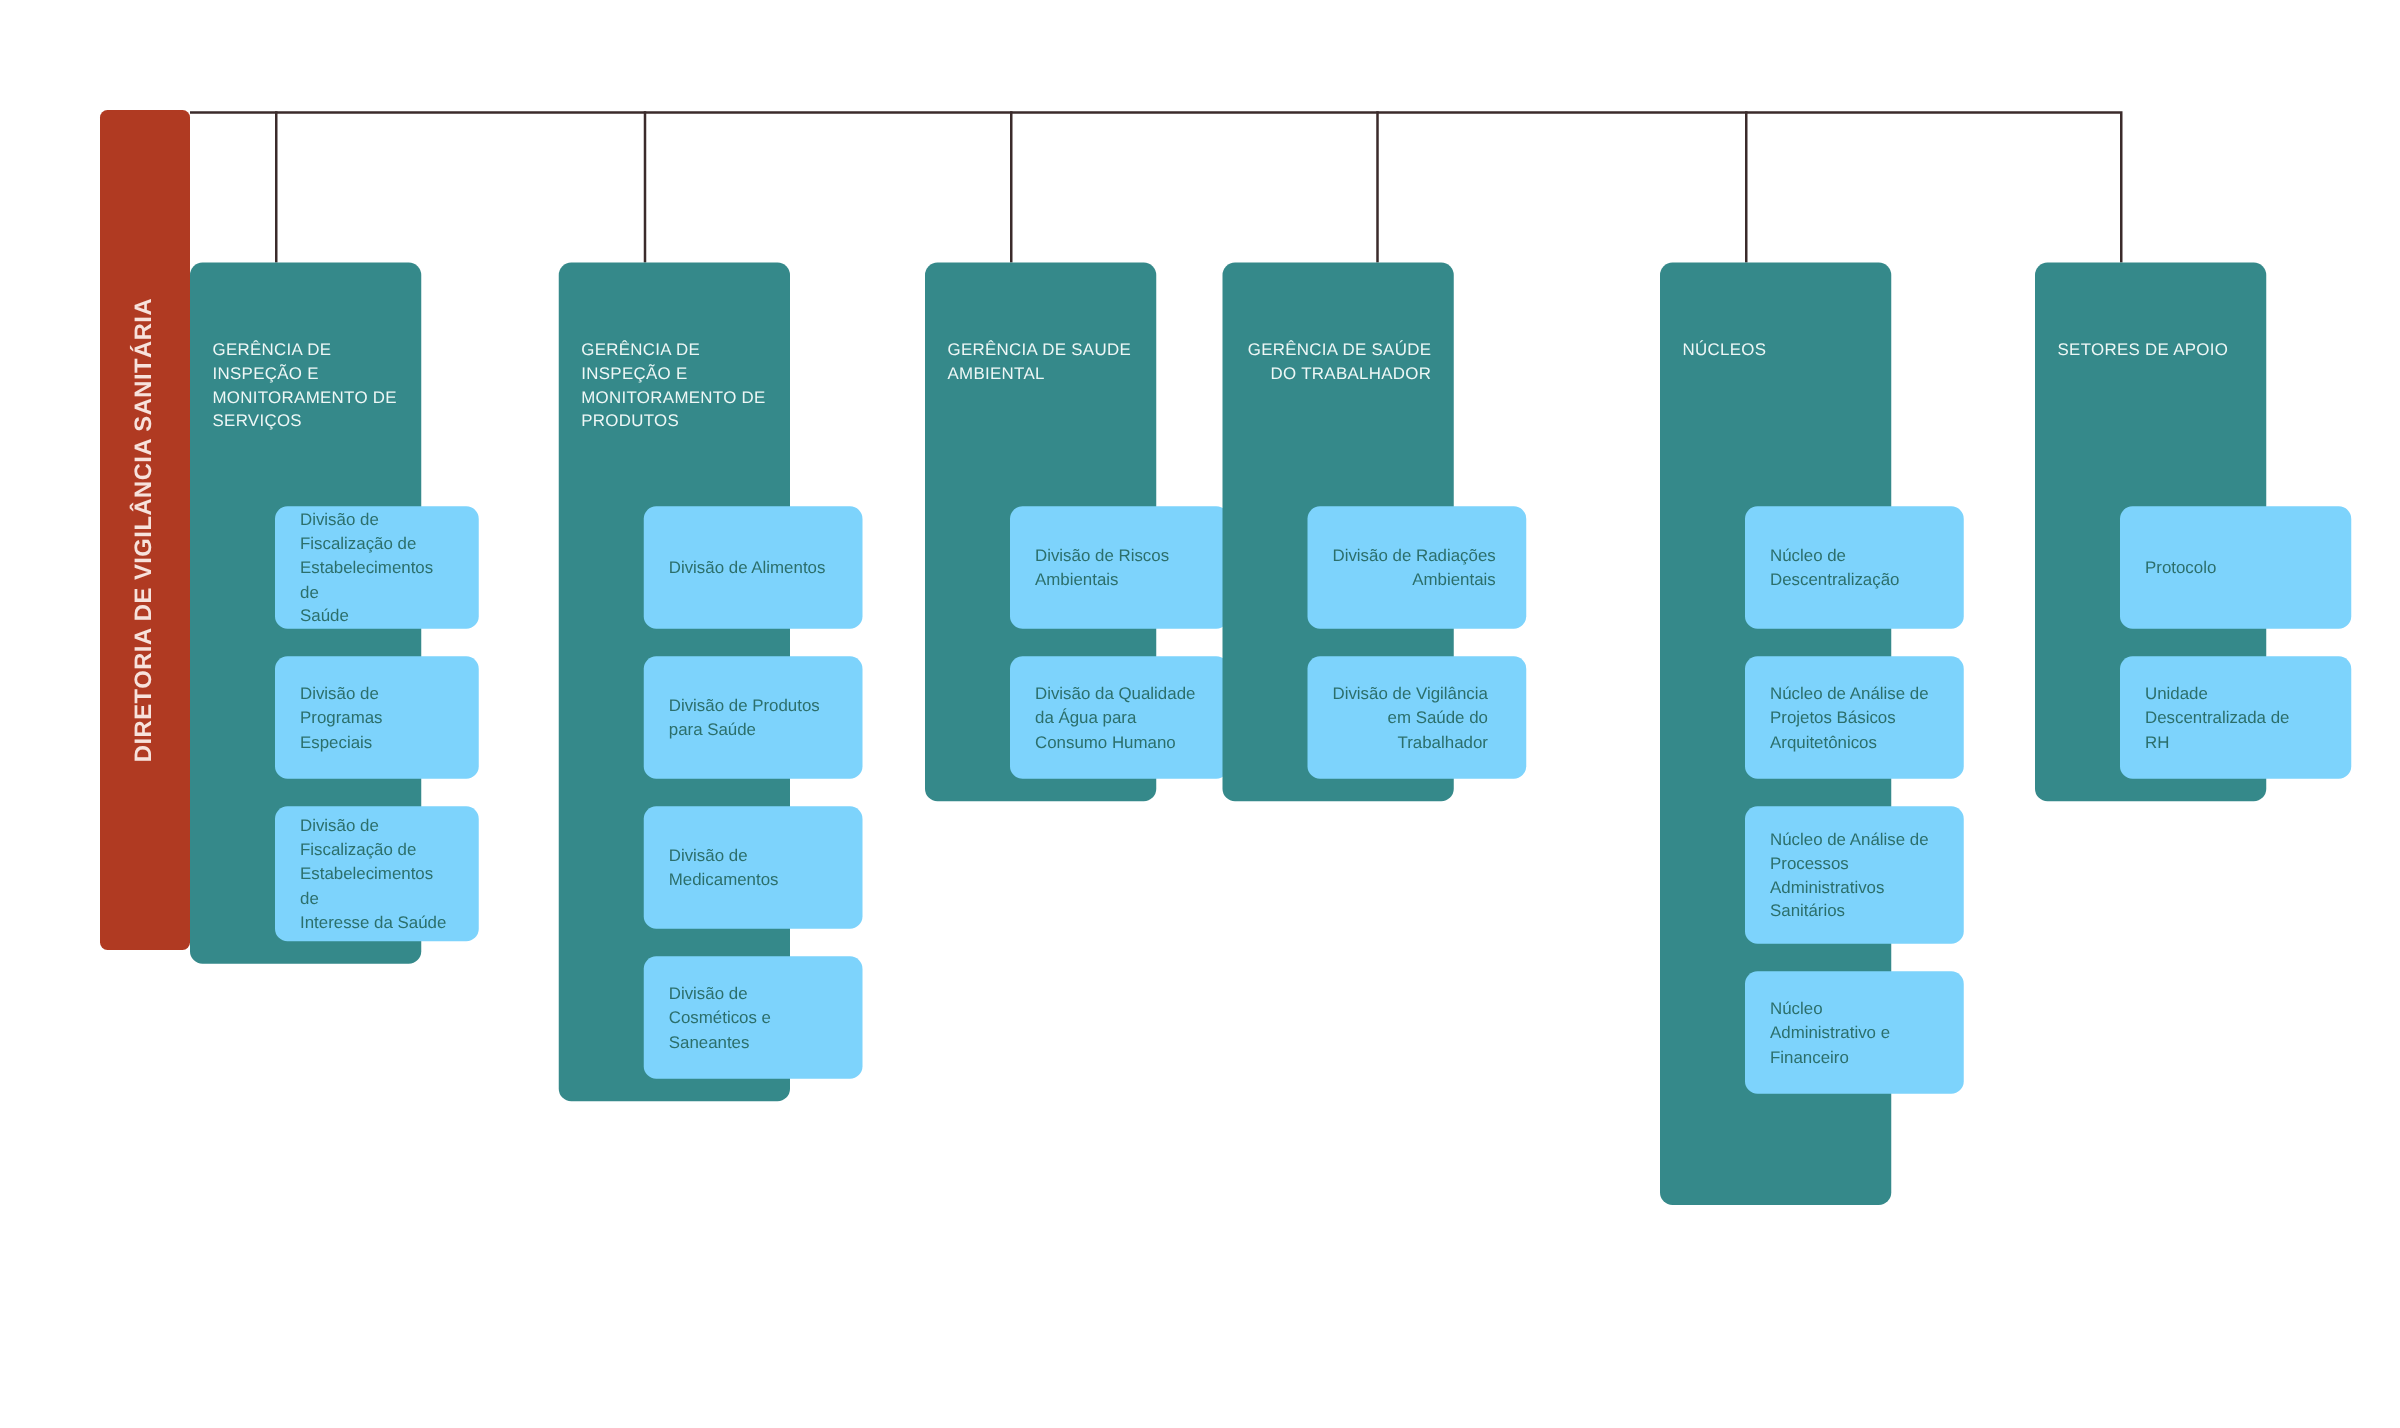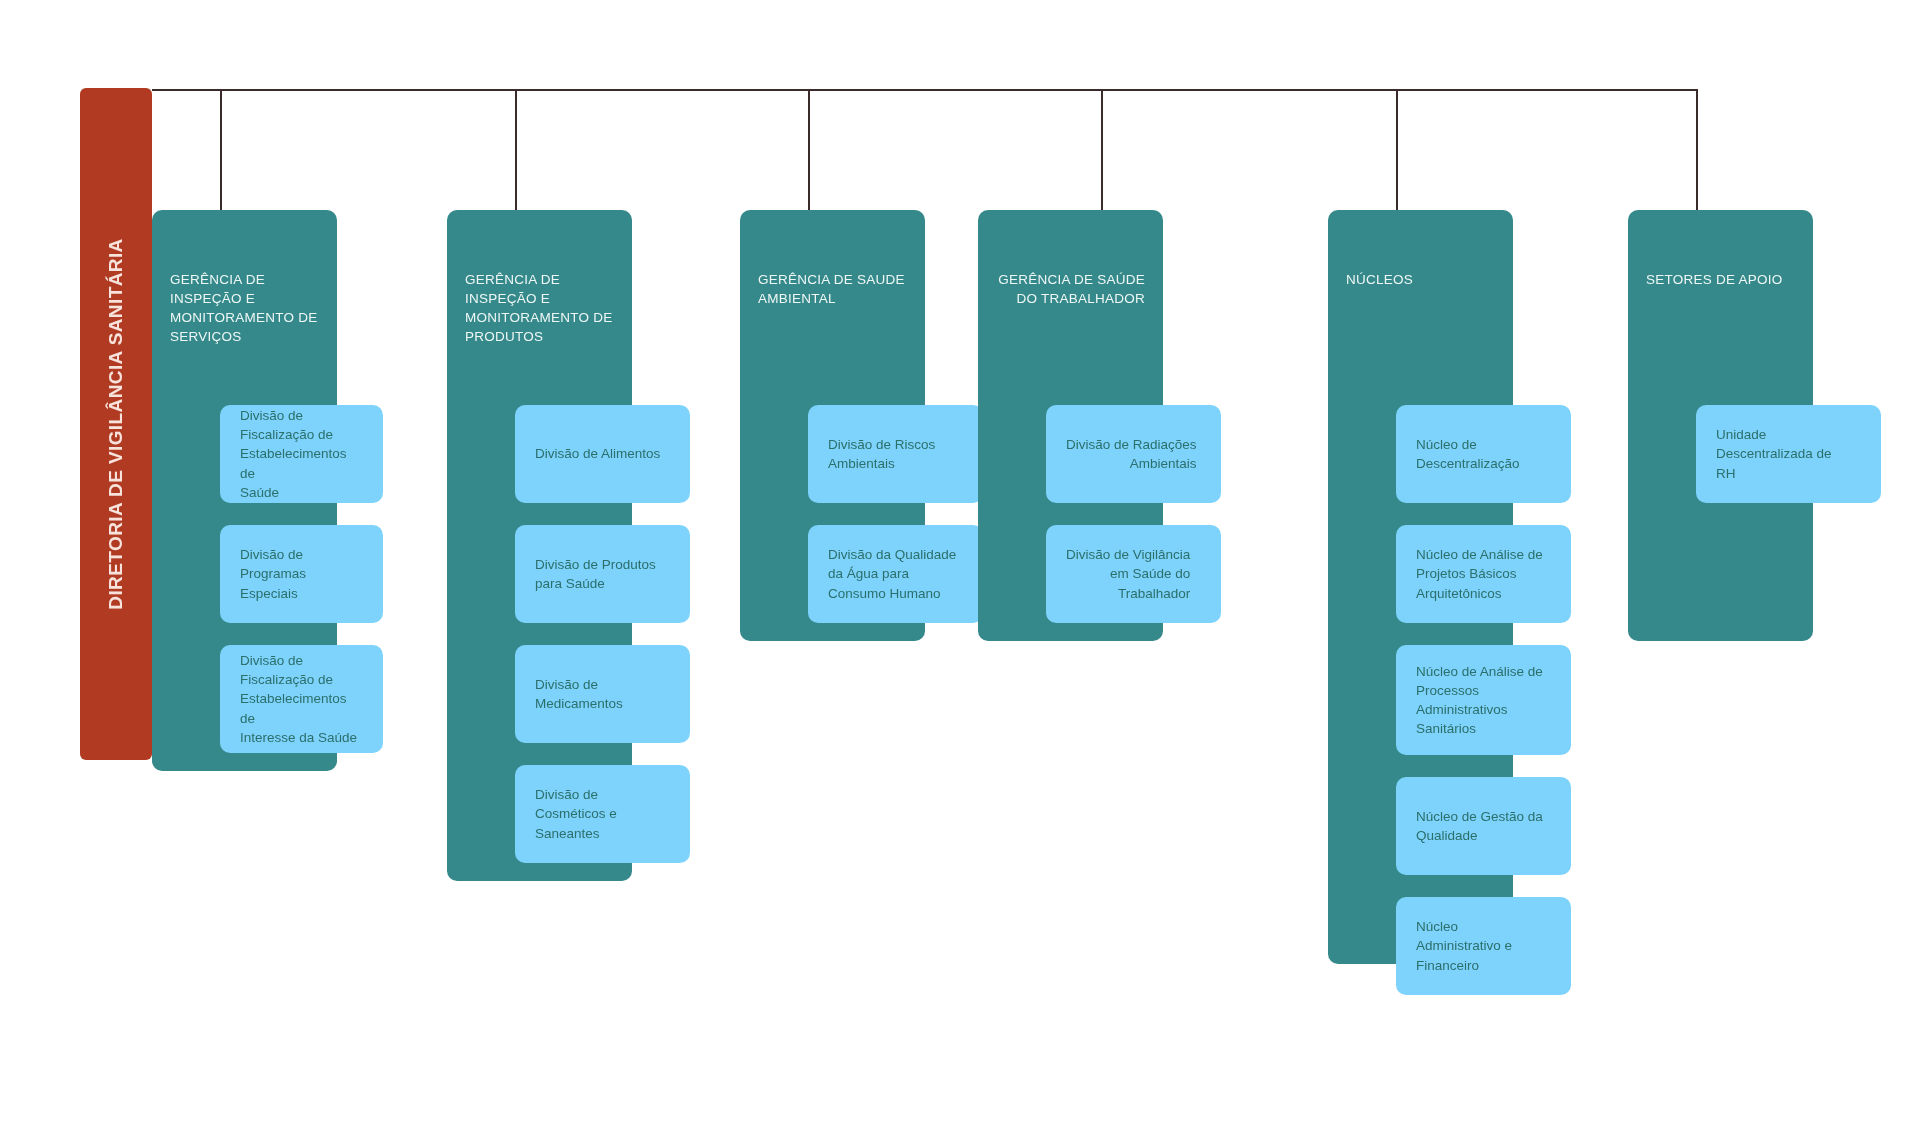--- a/index.html
+++ b/index.html
@@ -225,35 +225,34 @@
 Projetos Básicos
 Arquitetônicos</div>
           </div>
           <div class="sub-box" style="width: 175px; height: 110px; margin-bottom: 22px;">
             <div class="sub-box-label">Núcleo de Análise de
 Processos
 Administrativos
 Sanitários</div>
           </div>
           <div class="sub-box" style="width: 175px; height: 98px; margin-bottom: 22px;">
-            <div class="sub-box-label">Núcleo de Gestão da
-Qualidade</div>
-          </div>
-          <div class="sub-box" style="width: 175px; height: 98px; margin-bottom: 22px;">
             <div class="sub-box-label">Núcleo
 Administrativo e
 Financeiro</div>
           </div>
         </div>
       </div>
       <div class="column" style="left: 1628px; top: 210px;">
         <div class="col-head" style="width: 185px; height: 431px;">
           <div class="col-head-title">SETORES DE APOIO</div>
         </div>
         <div class="sub-stack" style="left: 68px; top: 195px;">
+          <div class="sub-box" style="width: 185px; height: 98px; margin-bottom: 22px;">
+            <div class="sub-box-label">Protocolo</div>
+          </div>
           <div class="sub-box" style="width: 185px; height: 98px; margin-bottom: 22px;">
             <div class="sub-box-label">Unidade
 Descentralizada de
 RH</div>
           </div>
         </div>
       </div>
     </div>
 
 </div>

